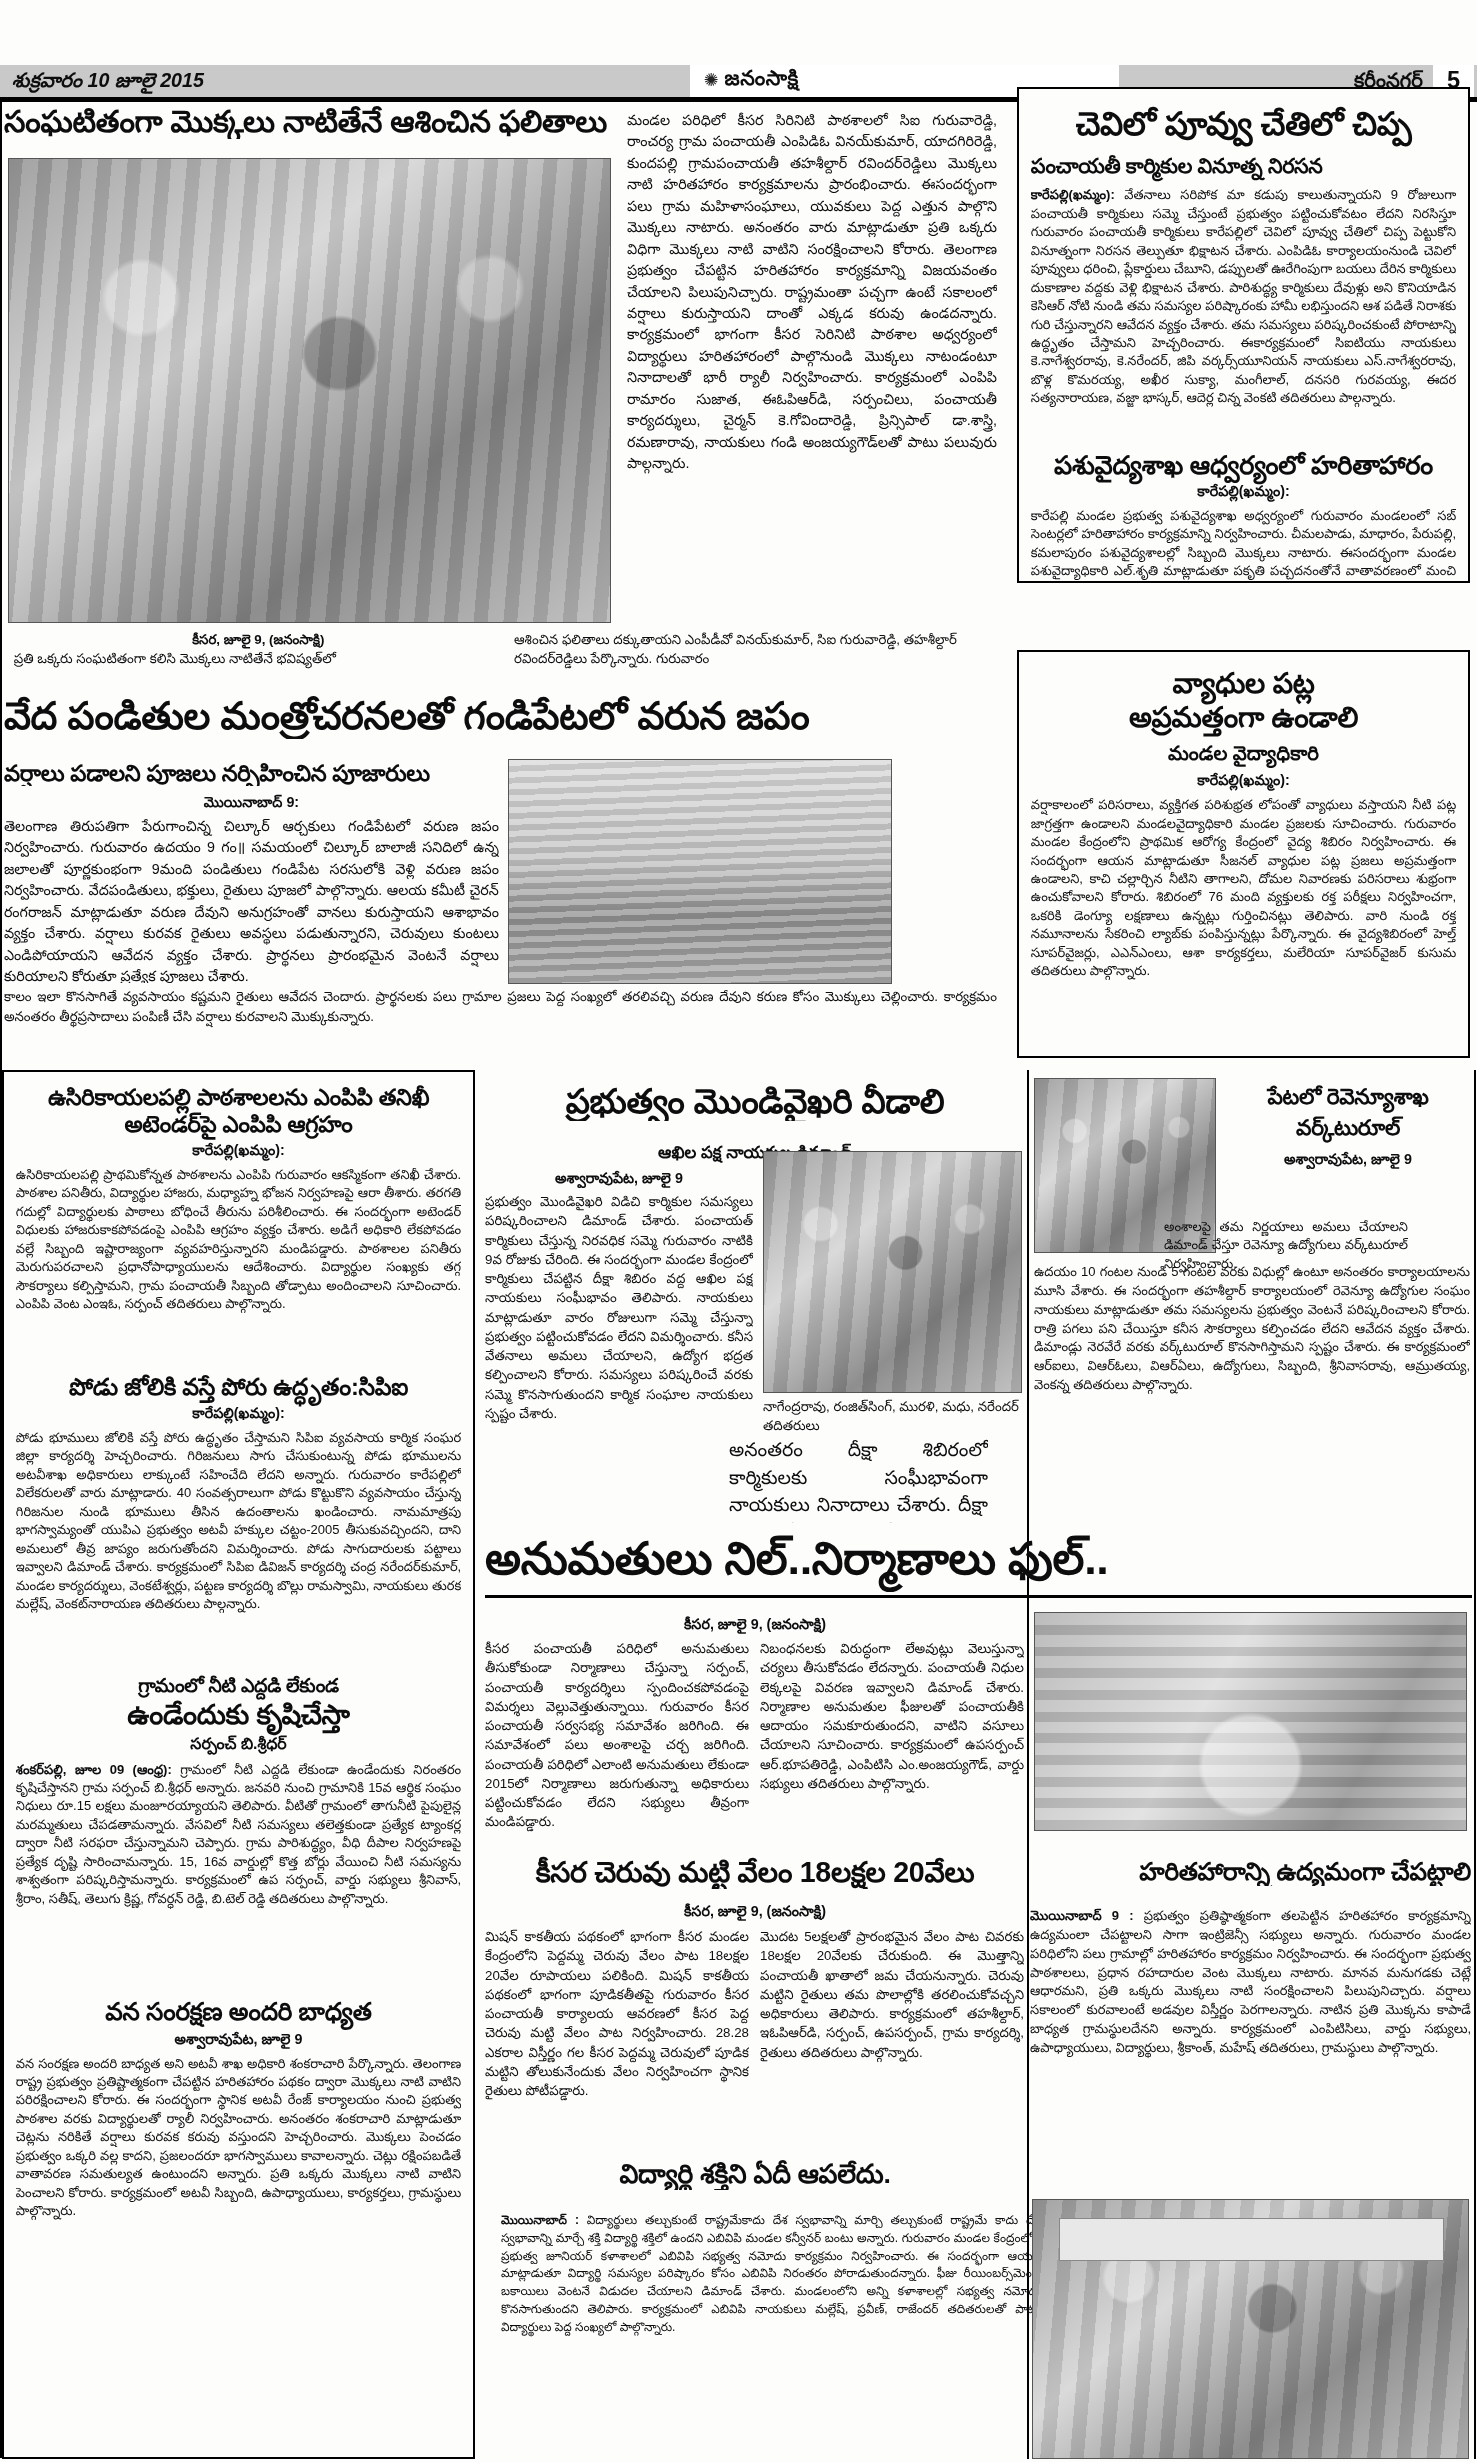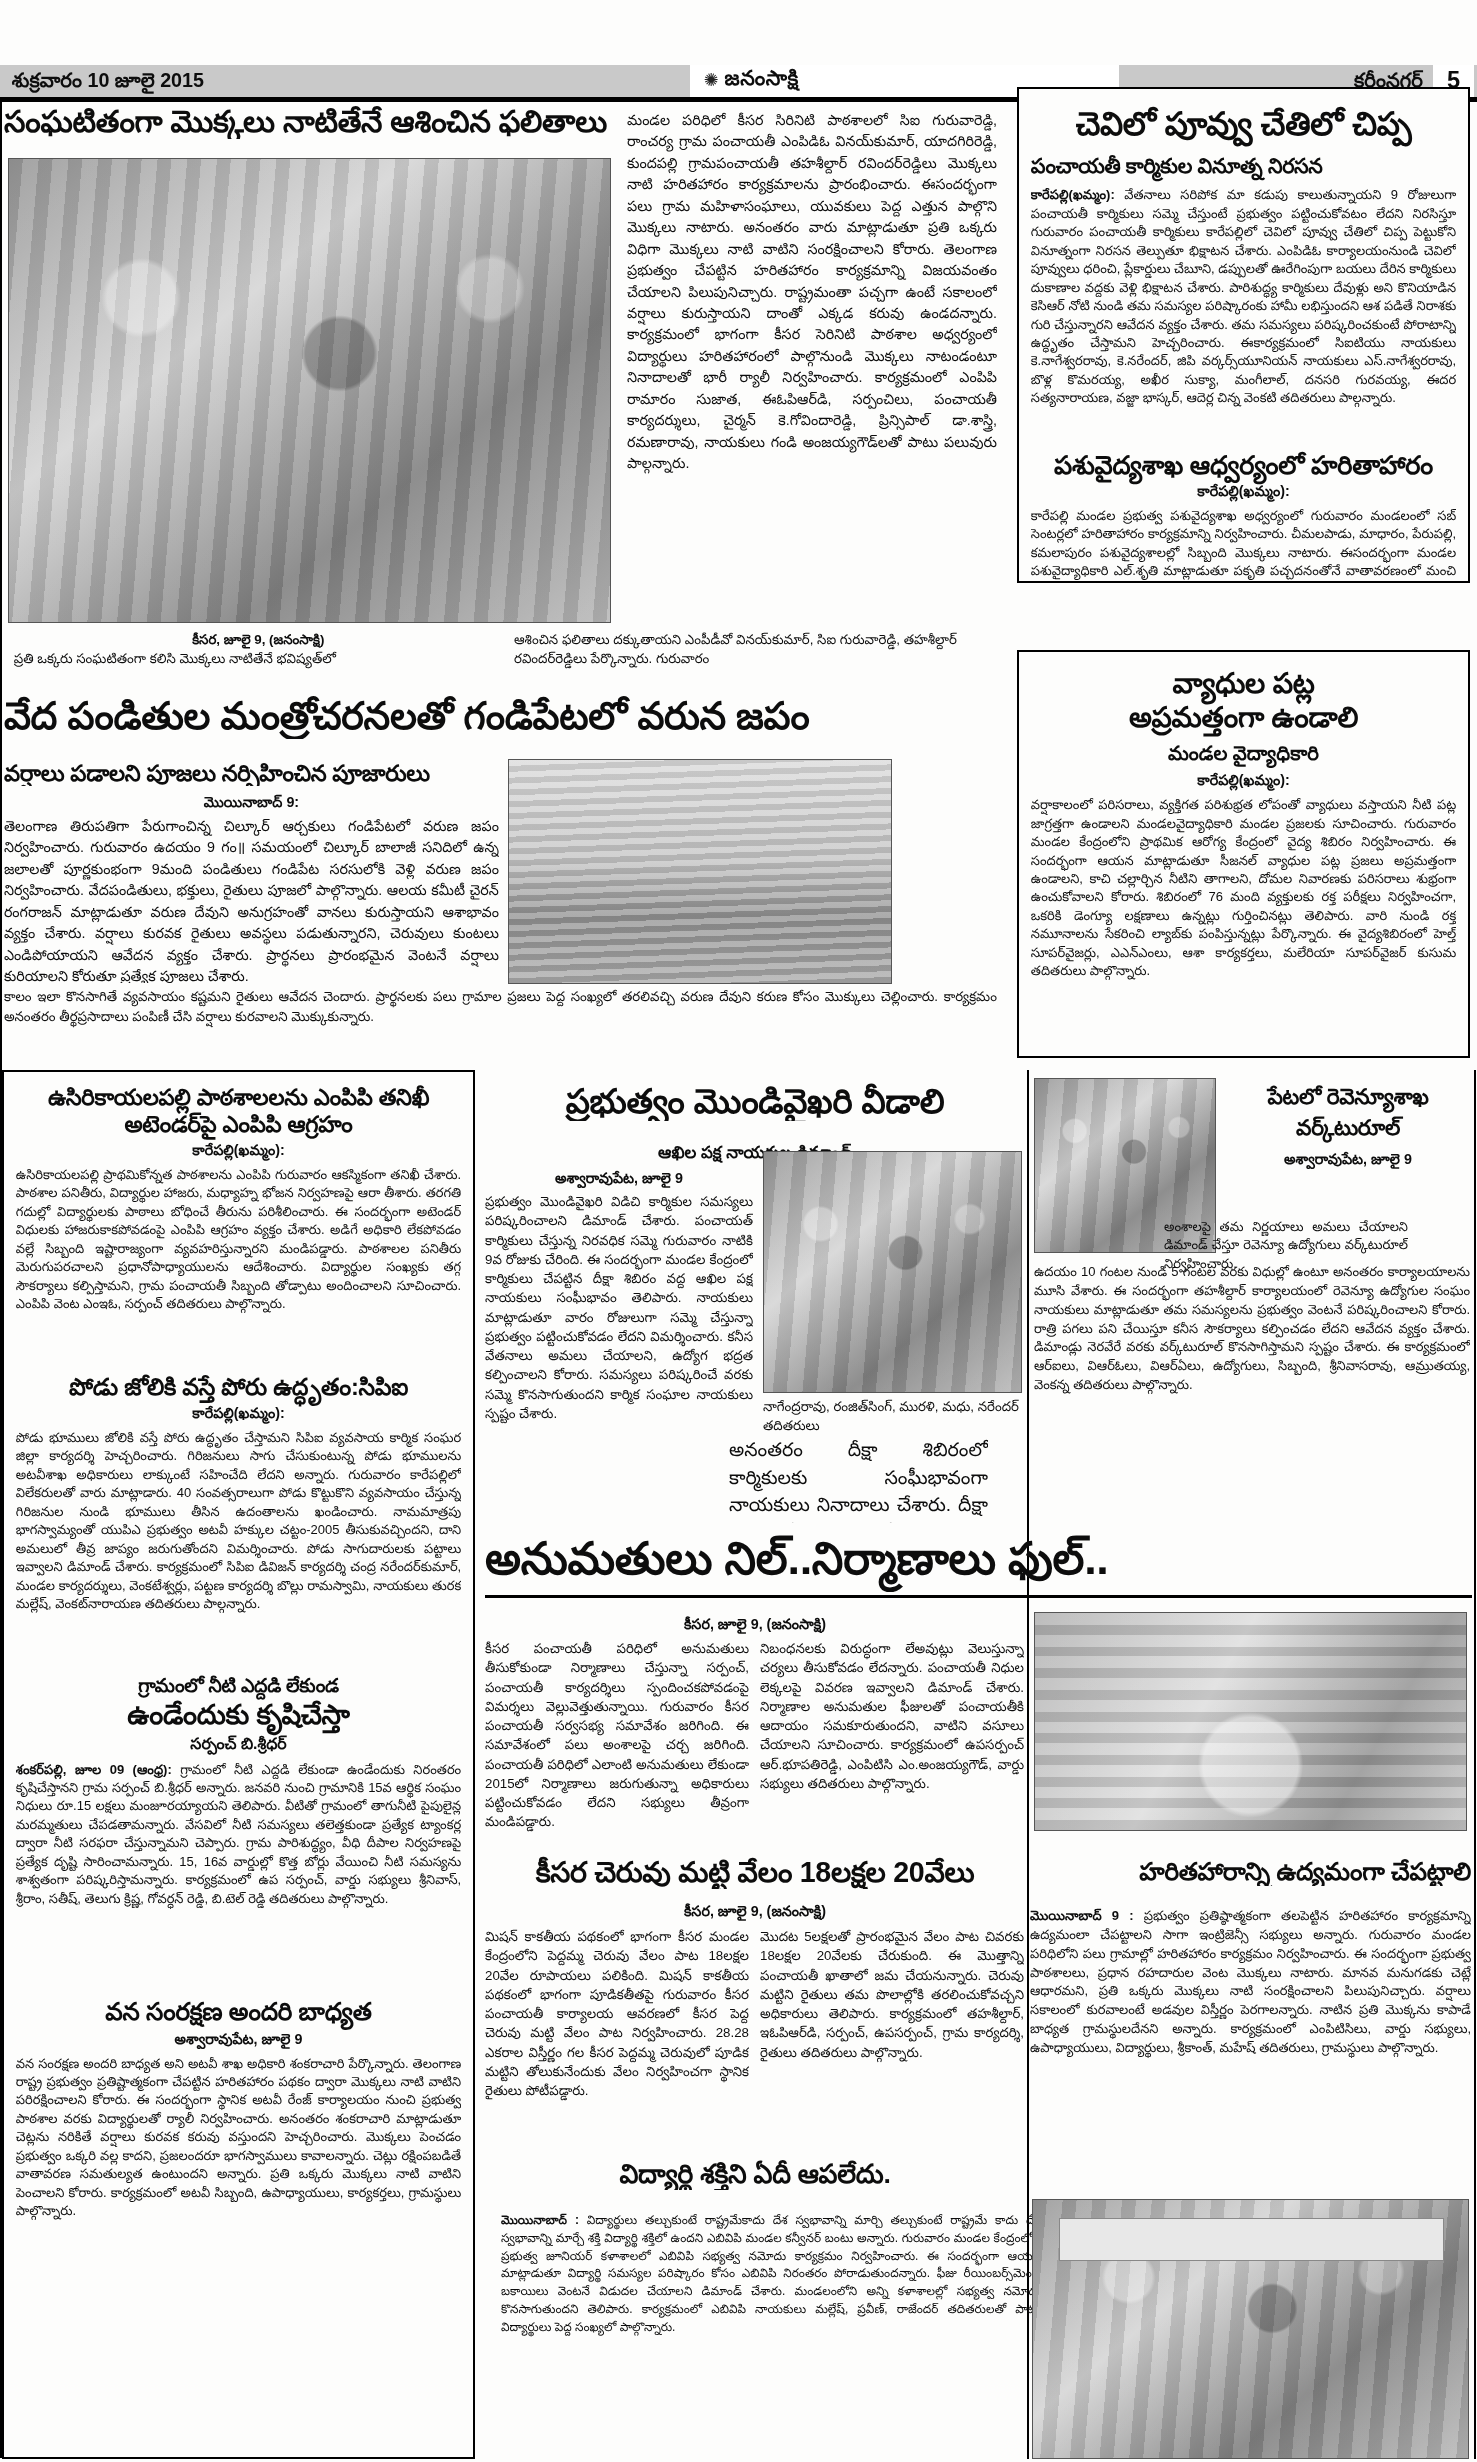--- a/index.html
+++ b/index.html
@@ -1,21 +1,21 @@
 <!DOCTYPE html>
 <html><head>
 <meta charset="utf-8">
 <style>
   html,body{margin:0;padding:0;background:#777;}
   .page{position:relative;width:1478px;height:2463px;background:#fdfdfc;color:#0d0d0d;
         font-family:"Liberation Sans","DejaVu Sans",sans-serif;overflow:hidden;margin:0 auto;}
   .abs{position:absolute;}
   
   .topbar{position:absolute;left:0;top:65px;width:1478px;height:31.5px;background:#c9c9c9;}
-  .topdate{position:absolute;left:11.8px;top:0;height:45px;line-height:31.5px;font-weight:bold;font-size:19.7px;}
+  .topdate{position:absolute;left:11.8px;top:0;height:45px;line-height:31.5px;font-weight:bold;font-size:19.7px;font-style:italic;}
   .mastbox{position:absolute;left:690px;top:0;width:429px;height:31.5px;background:#fff;
            display:flex;align-items:center;justify-content:flex-start;padding-left:13.8px;box-sizing:border-box;}
   .mast{font-weight:bold;font-size:20.7px;letter-spacing:0.5px;}
   .mlogo{display:inline-block;margin-right:5.9px;font-size:17.7px;color:#222;}
   .edition{position:absolute;right:55px;top:0;height:31.5px;line-height:31.5px;font-weight:bold;font-size:19.7px;}
   .pagenobox{position:absolute;right:3.9px;top:0;width:41px;height:31.5px;background:#fff;text-align:center;
              line-height:31.5px;font-weight:bold;font-size:23.6px;}
   .toprule{position:absolute;left:0;top:97px;width:1478px;height:4.9px;background:#000;}
   .leftrule{position:absolute;left:0;top:102px;width:2px;height:2356px;background:#000;}
   .rightrule{position:absolute;left:1474px;top:1070px;width:2px;height:1389px;background:#000;}

